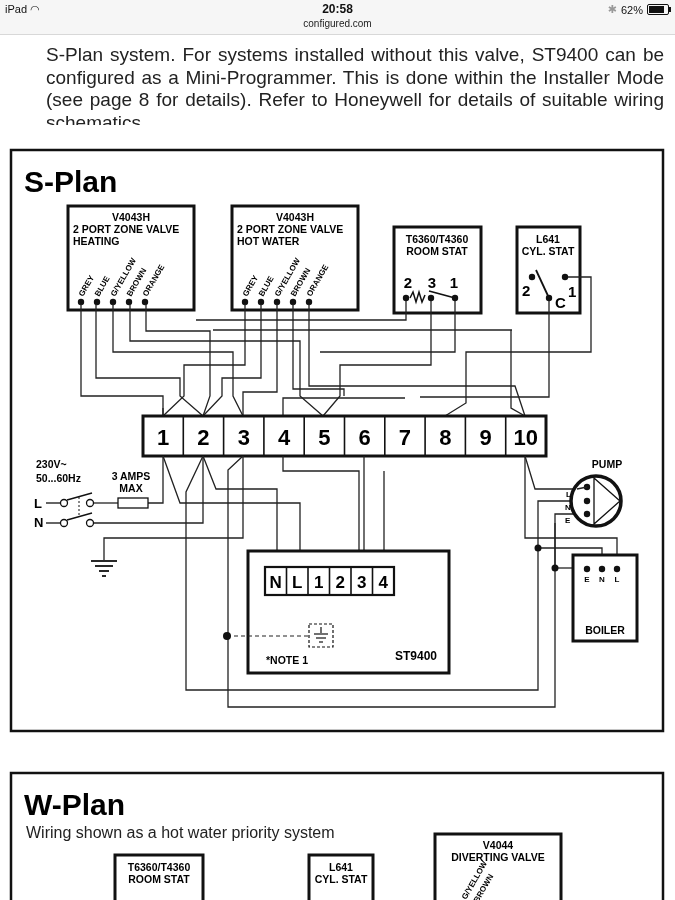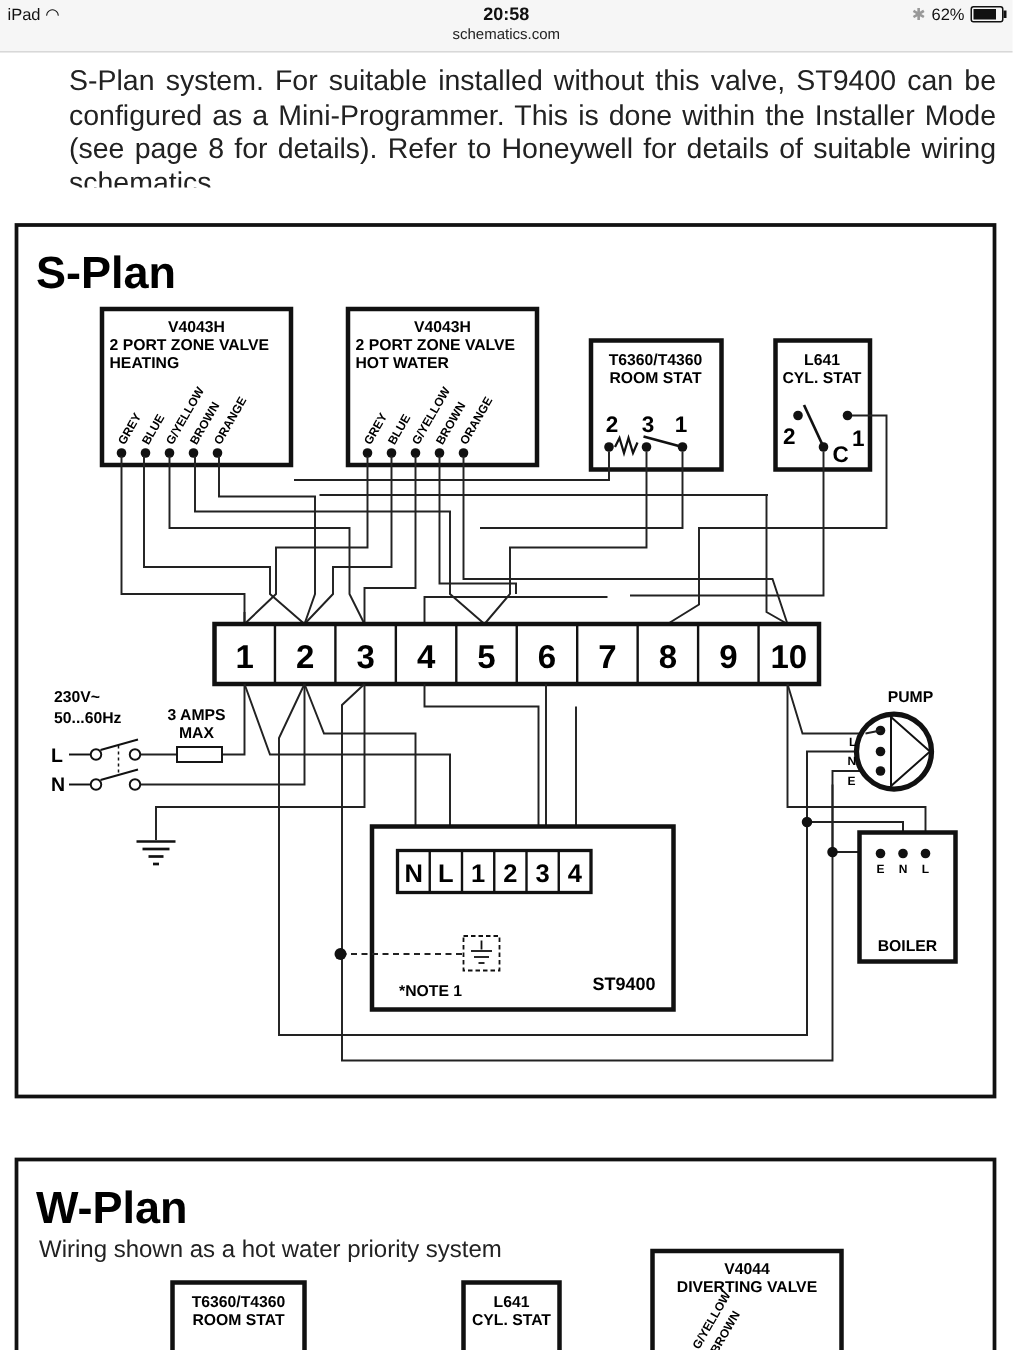--- a/index.html
+++ b/index.html
@@ -19,33 +19,33 @@
 </style>
 </head>
 <body>
 
 <div class="statusbar">
   <div class="sb-left">
     <span>iPad</span>
     <span>◠</span>
   </div>
   <div class="sb-time">20:58</div>
-  <div class="sb-url">schematics.com</div>
+  <div class="sb-url">configured.com</div>
   <div class="sb-right">
     <span class="bt">✱</span>
     <span>62%</span>
     <span class="battery">
         <span class="fill" id="batfill" style="width: 15px;"></span>
       </span>
   </div>
 </div>
 
 <div class="clipper">
   <div class="intro-inner">
-    <p><span>S-Plan system. For suitable installed without this valve, ST9400</span> <span>can be configured as a Mini-Programmer. This is done within the Installer Mode (see page 8 for details). Refer to Honeywell for details of suitable wiring schematics.</span></p>
+    <p><span>S-Plan system. For systems installed without this valve, ST9400</span> <span>can be configured as a Mini-Programmer. This is done within the Installer Mode (see page 8 for details). Refer to Honeywell for details of suitable wiring schematics.</span></p>
   </div>
 </div>
 
 <svg width="675" height="900" style="position:absolute;left:0;top:0;pointer-events:none">
 
   <g>
     <rect x="11" y="150" width="652" height="581" fill="none" stroke="#111" stroke-width="2.5"></rect>
     <text x="24" y="192" font-size="30" font-weight="bold">S-Plan</text>
 
     <g>

